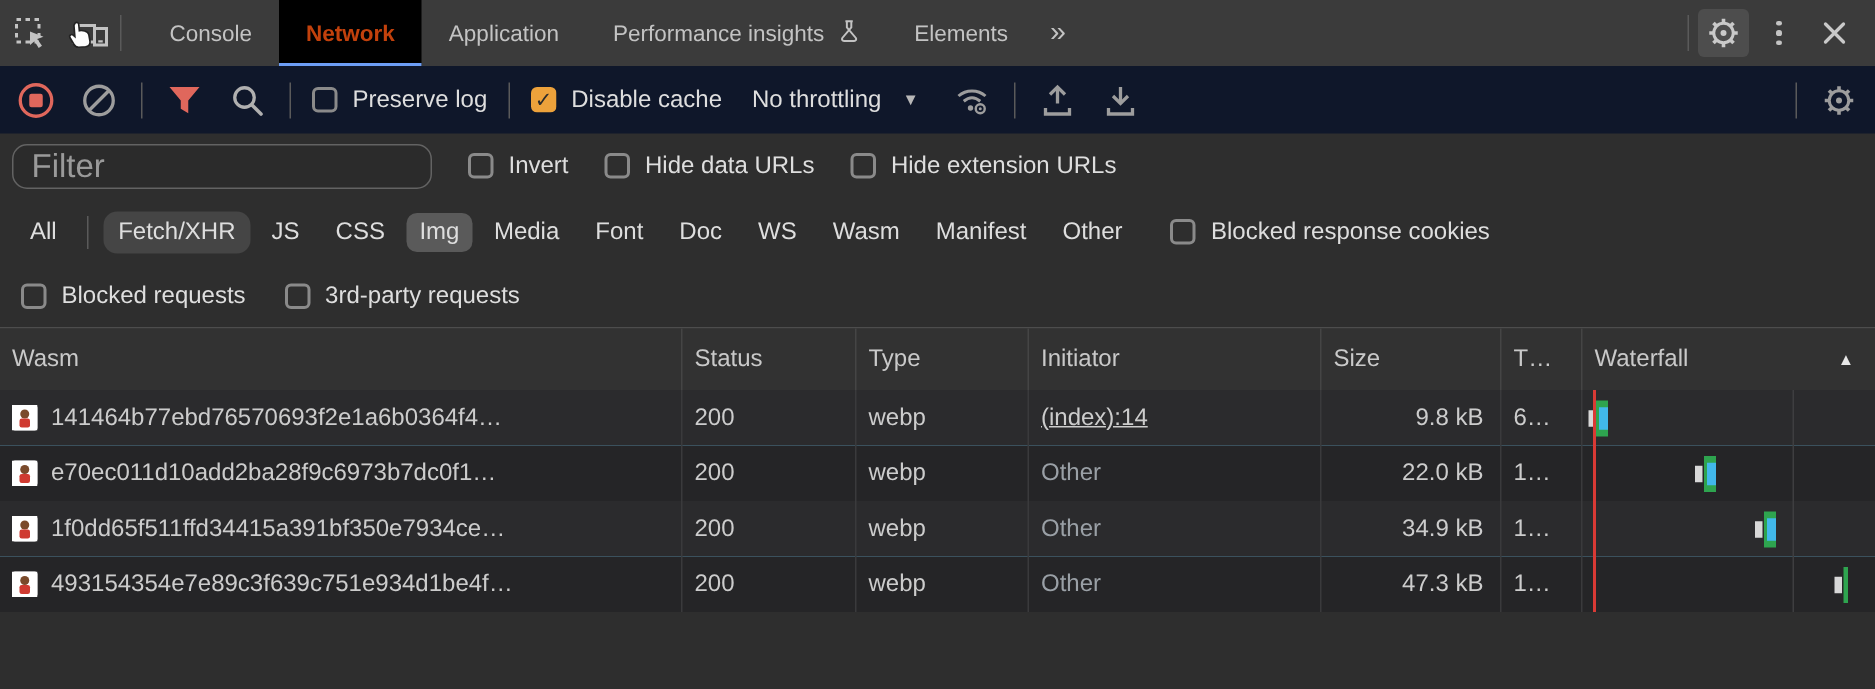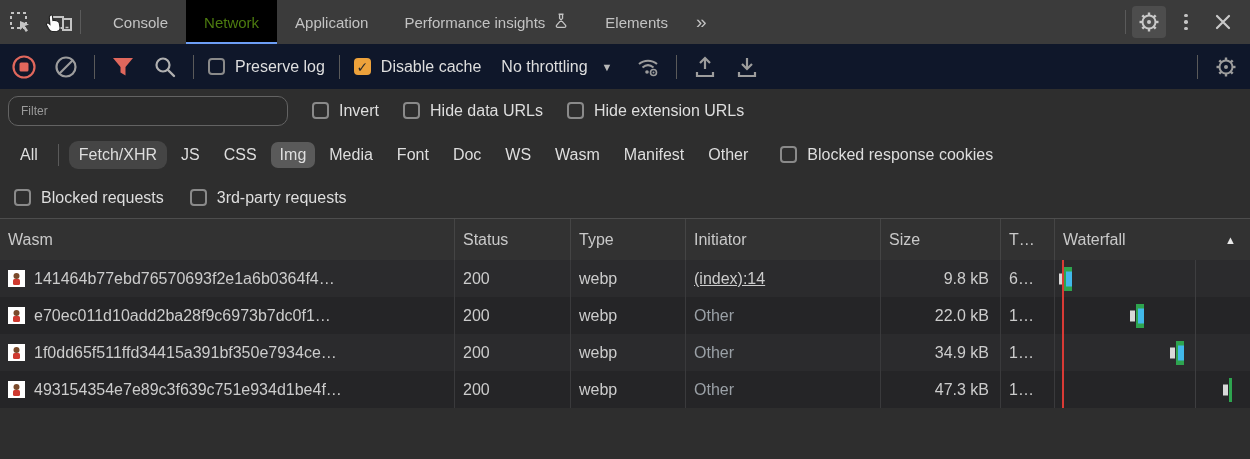--- a/index.html
+++ b/index.html
@@ -6,21 +6,21 @@
   html,body { width:1250px; height:459px; overflow:hidden; background:#2e2e2e;
     font-family:"Liberation Sans","DejaVu Sans",sans-serif; color:#d0d0d0; }
   .app { width:1250px; height:325px; display:flex; flex-direction:column; position:relative; }
 
   
   .tabbar { height:44px; background:#3b3b3b; display:flex; align-items:stretch; flex:none; }
   .tabbar .icon-btn { width:40px; display:flex; align-items:center; justify-content:center; }
   .vsep { width:1px; height:24px; background:#5a5a5a; align-self:center; }
   .tabs { display:flex; align-items:stretch; margin-left:14px; }
   .tab { display:flex; align-items:center; gap:8px; padding:0 18px; font-size:15px; color:#c3c3c3; cursor:default; position:relative; }
-  .tab.active { background:#000; color:#4d7c0f; }
+  .tab.active { background:#000; color:#c2410c;font-weight:bold; }
   .tab.active::after { content:""; position:absolute; left:0; right:0; bottom:0; height:2px; background:#6d9ef5; }
   .more-tabs { display:flex; align-items:center; padding:0 10px; color:#c3c3c3; font-size:19px; letter-spacing:-2px; }
   .tabbar-right { margin-left:auto; display:flex; align-items:center; gap:6px; padding-right:10px; }
   .sq-btn { width:34px; height:32px; display:flex; align-items:center; justify-content:center; border-radius:4px; }
   .sq-btn.hl { background:#4d4d4d; }
   .kebab { display:flex; flex-direction:column; gap:3px; align-items:center; width:28px; }
   .kebab i { width:3.5px; height:3.5px; border-radius:50%; background:#c3c3c3; }
 
   
   .toolbar { height:45px; display:flex; align-items:center; gap:14px; padding:0 10px; flex:none; background:#0f172a; }
@@ -29,21 +29,21 @@
   .checkbox { width:17px; height:17px; border:2px solid #8a8a8a; border-radius:4px; background:transparent; flex:none;
     display:flex; align-items:center; justify-content:center; }
   .checkbox.checked { border-color:transparent; color:#2b2b2b; font-weight:bold; font-size:14px; }
   .throttle { display:flex; align-items:center; gap:14px; font-size:16px; color:#dedede; margin-left:6px; }
   .throttle .caret { font-size:11px; color:#b8b8b8; }
   .push-right { margin-left:auto; }
 
   
   .filterbar { height:43px; display:flex; align-items:center; gap:12px; padding:0 8px; flex:none; }
   .filter-input { width:280px; height:30px; border:1px solid #636363; border-radius:10px; background:#2b2b2b;
-    color:#d0d0d0; font-size:12px; padding:0 12px; outline:none; font-family:inherit; }
+    color:#d0d0d0; font-size:22px; padding:0 12px; outline:none; font-family:inherit; }
   .filter-input::placeholder { color:#9a9a9a; }
   .filterbar .chk-row { margin-left:12px; }
 
   
   .chipsrow { height:45px; display:flex; align-items:center; gap:4px; padding:0 10px; flex:none; font-size:16px; }
   .chip { padding:5px 10px; border-radius:9px; color:#dedede; position:relative; white-space:nowrap; }
   .chip.hovered { background:#454545; }
   .chip.selected { background:#5a5a5a; border-radius:7px; padding:4px 9px; }
   .chip-sep { width:1px; height:22px; background:#5a5a5a; margin:0 6px; }
   .chipsrow .chk-row { margin-left:18px;justify-content:flex-end; }

